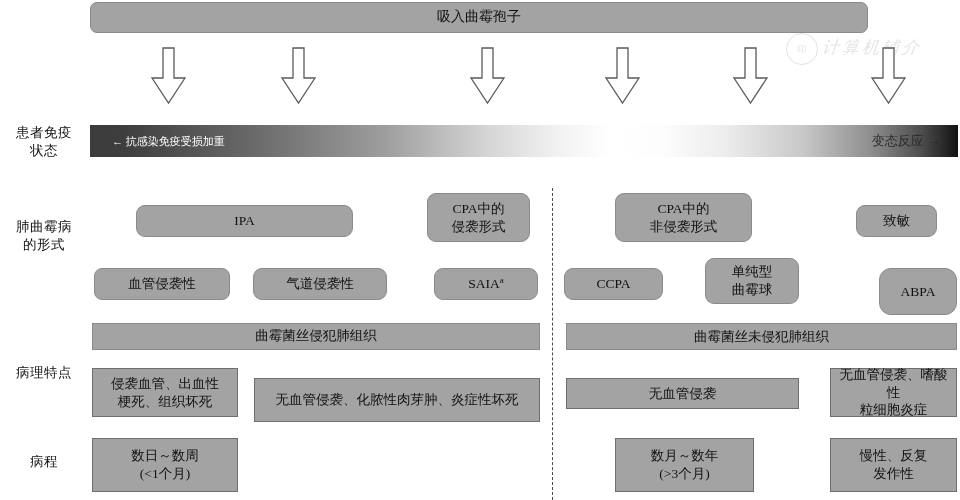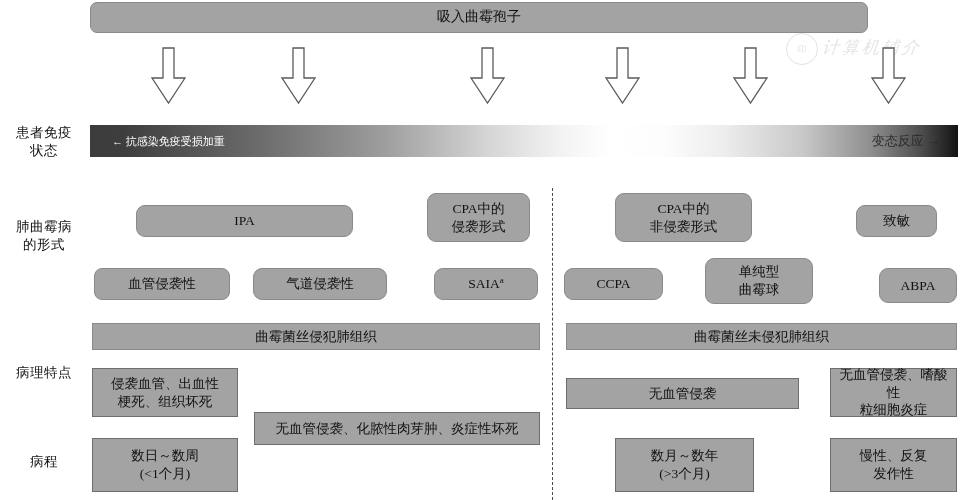--- a/index.html
+++ b/index.html
@@ -248,41 +248,41 @@
   </div>
 
   <div class="box round" style="left:434px; top:268px; width:104px; height:32px;">
     <span><span>SAIA</span><span class="sup">a</span></span>
   </div>
 
   <div class="box round" style="left:564px; top:268px; width:99px; height:32px;">
     <span>CCPA</span>
   </div>
 
-  <div class="box round" style="left:705px; top:258px; width:108px; height:46px;">
+  <div class="box round" style="left:705px; top:258px; width:94px; height:46px;">
     <span>单纯型<br>曲霉球</span>
   </div>
 
-  <div class="box round" style="left:879px; top:268px; width:78px; height:35px;">
+  <div class="box round" style="left:879px; top:268px; width:78px; height:47px;border-radius:12px;">
     <span>ABPA</span>
   </div>
 
-  <div class="box thin" style="left:92px; top:323px; width:448px; height:27px;">
+  <div class="box thin" style="left:92px; top:323px; width:448px; height:27px;font-family:Liberation Mono, monospace;">
     <span>曲霉菌丝侵犯肺组织</span>
   </div>
 
   <div class="box thin" style="left:566px; top:323px; width:391px; height:27px;">
     <span>曲霉菌丝未侵犯肺组织</span>
   </div>
 
   <div class="box square" style="left:92px; top:368px; width:146px; height:49px;justify-content:center;">
     <span>侵袭血管、出血性<br>梗死、组织坏死</span>
   </div>
 
-  <div class="box square" style="left:254px; top:378px; width:286px; height:33px;margin-top:34px;">
+  <div class="box square" style="left:254px; top:378px; width:286px; height:44px;">
     <span>无血管侵袭、化脓性肉芽肿、炎症性坏死</span>
   </div>
 
   <div class="box square" style="left:566px; top:378px; width:233px; height:31px;">
     <span>无血管侵袭</span>
   </div>
 
   <div class="box square" style="left:830px; top:368px; width:127px; height:49px;">
     <span>无血管侵袭、嗜酸性<br>粒细胞炎症</span>
   </div>

